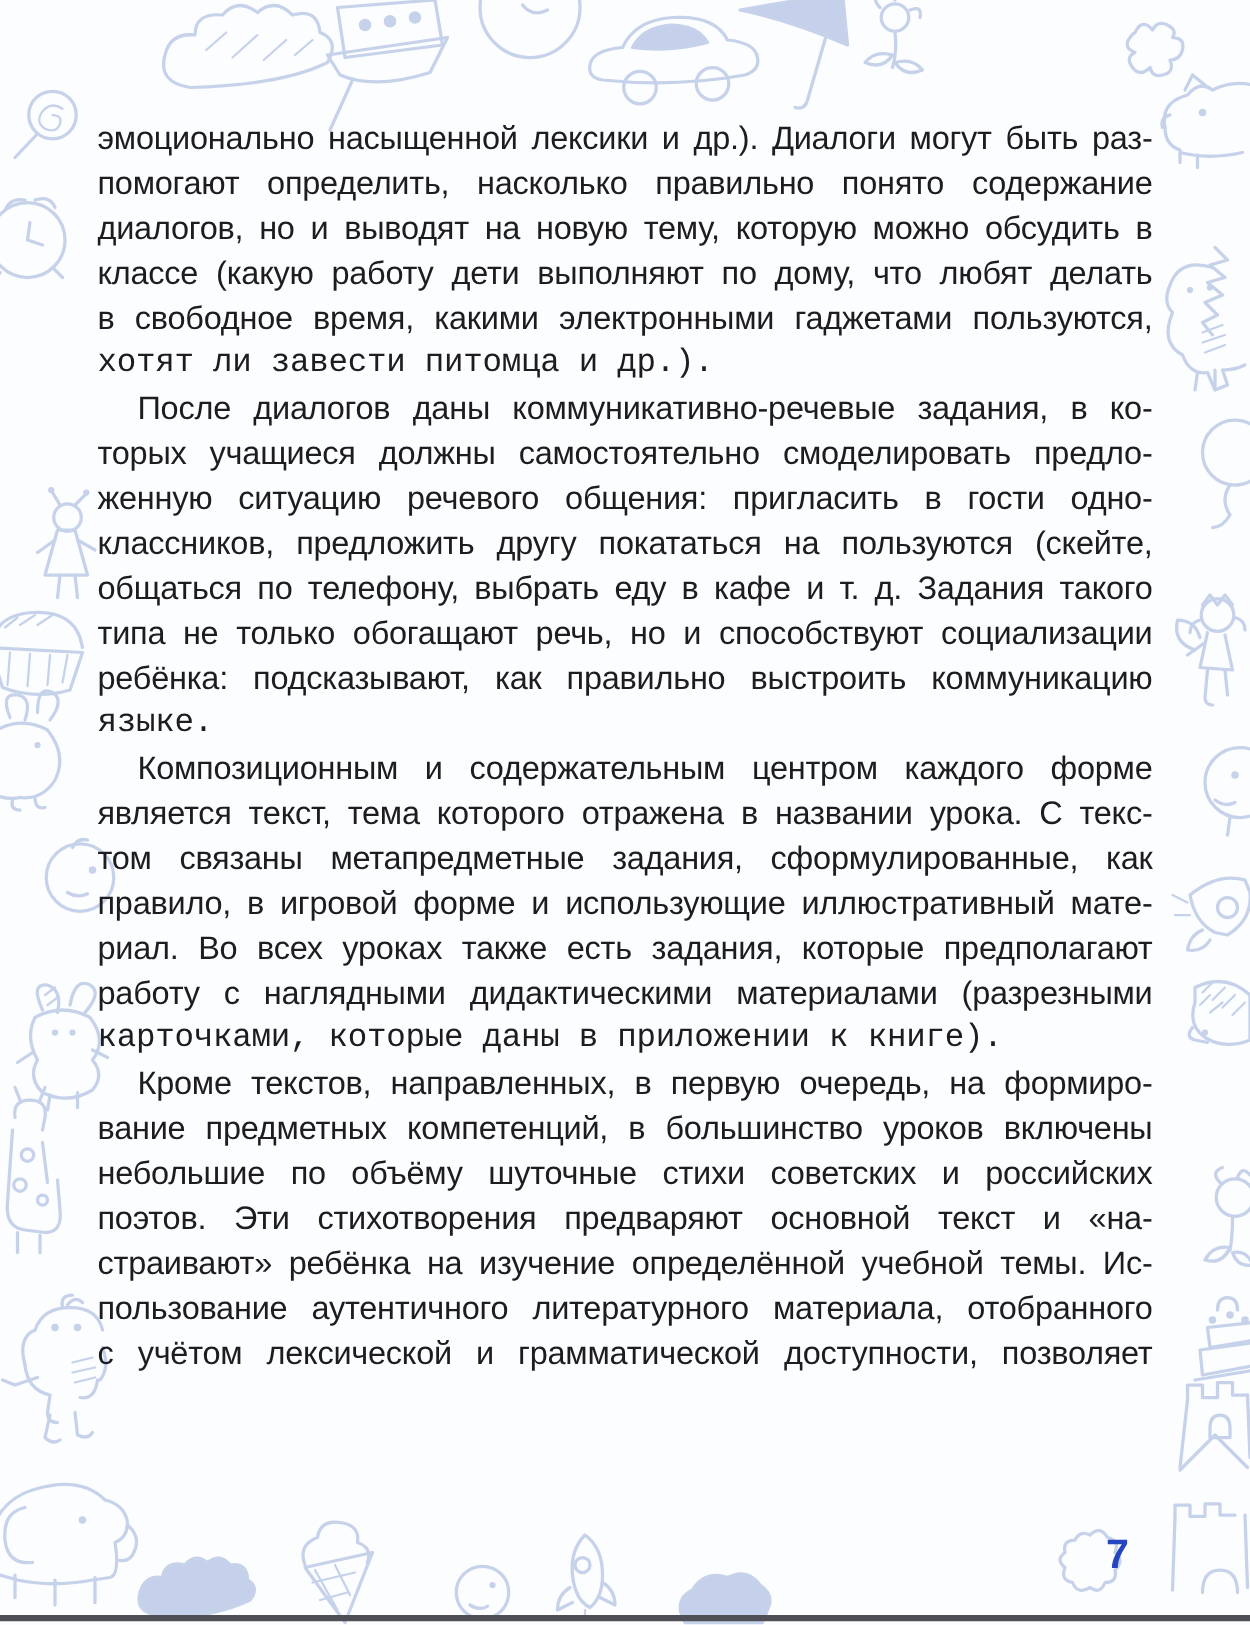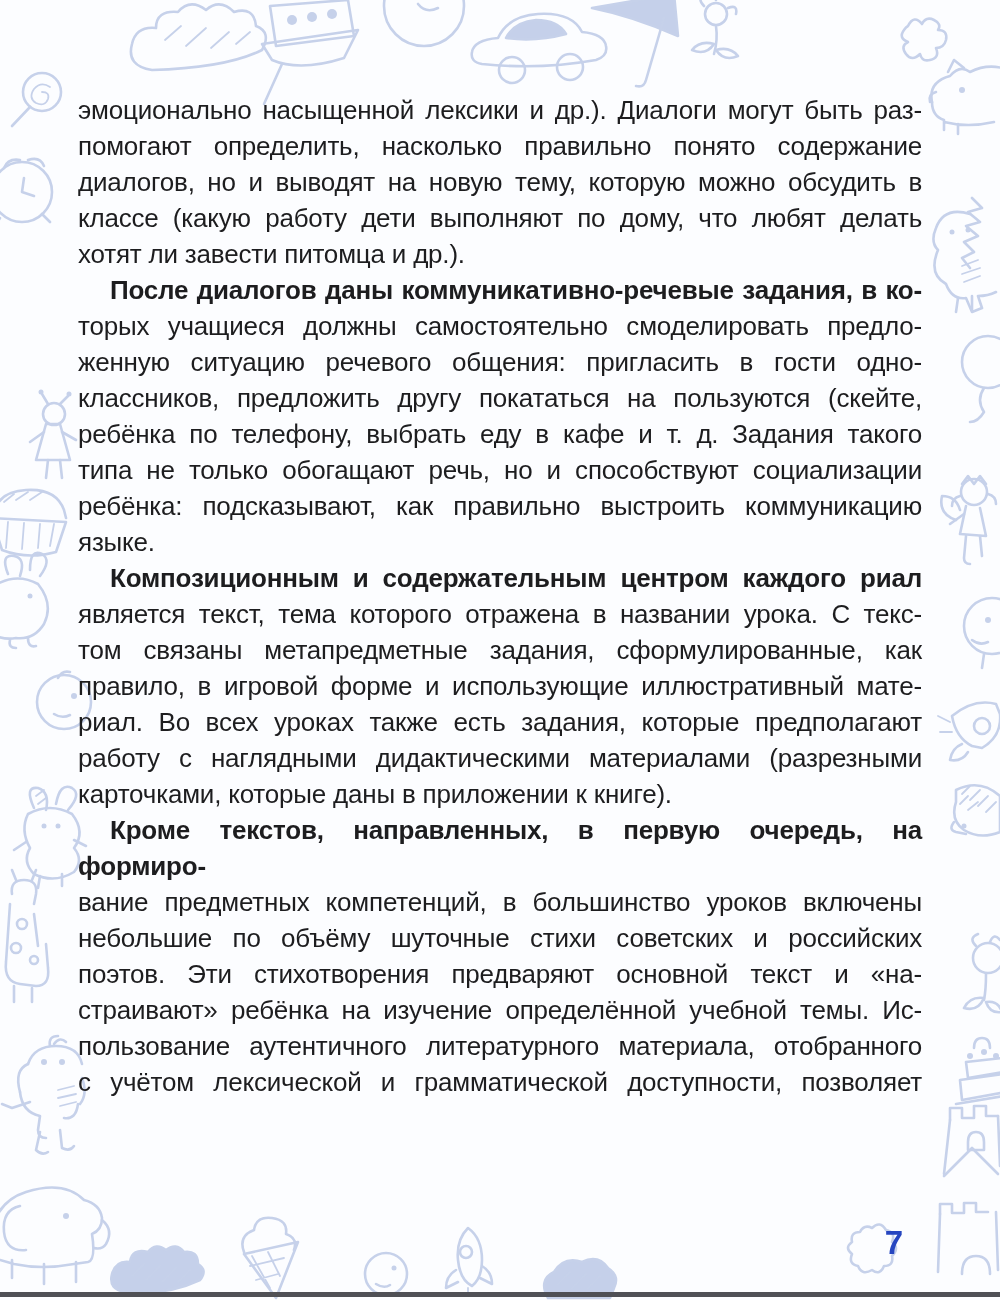--- a/index.html
+++ b/index.html
@@ -23,22 +23,22 @@
   .doodles .thin{stroke-width:1.8;}
   .doodles .dot{fill:var(--doodle);stroke:none;}
   .doodles .fill2{fill:var(--doodle-fill);fill-opacity:.9;}
   .text-block{
     position:absolute;left:78px;top:92px;width:844px;
     font-size:26px;line-height:36px;color:var(--text);
     letter-spacing:-0.2px;
   }
   .paragraph{margin:0;}
   .line{text-align:justify;text-align-last:justify;white-space:normal;}
-  .line.last{text-align-last:left;}
-  .paragraph.indent .line.first{text-indent:32px;font-weight:bold;}
+  .line.last{text-align-last:left;font-family:Liberation Mono, monospace;}
+  .paragraph.indent .line.first{text-indent:32px;}
   .page-number{
     position:absolute;left:872px;top:1224px;width:44px;
     text-align:center;font-size:33px;font-weight:bold;color:var(--accent);
   }
   .bottom-strip{
     position:absolute;left:0;top:1292px;width:1000px;height:5px;
     background:#4f5056;
   }
 </style>
 </head>
@@ -258,34 +258,35 @@
       <path d="M852,1242 q-2,-10 8,-10 q4,-8 12,-4 q8,-8 14,2 q10,2 6,12 q8,6 0,14 q2,10 -8,10 q-4,10 -12,4 q-10,6 -14,-4 q-10,-2 -6,-12 q-8,-6 0,-12 z"></path>
     </g>
   </svg>
 
   <div class="text-block">
       <div class="paragraph">
         <div class="line first">эмоционально насыщенной лексики и др.). Диалоги могут быть раз-</div>
         <div class="line">помогают определить, насколько правильно понято содержание</div>
         <div class="line">диалогов, но и выводят на новую тему, которую можно обсудить в</div>
         <div class="line">классе (какую работу дети выполняют по дому, что любят делать</div>
+        <div class="line">в свободное время, какими электронными гаджетами пользуются,</div>
         <div class="line last">хотят ли завести питомца и др.).</div>
       </div>
       <div class="paragraph indent">
         <div class="line first">После диалогов даны коммуникативно-речевые задания, в ко-</div>
         <div class="line">торых учащиеся должны самостоятельно смоделировать предло-</div>
         <div class="line">женную ситуацию речевого общения: пригласить в гости одно-</div>
         <div class="line">классников, предложить другу покататься на пользуются (скейте,</div>
-        <div class="line">ребёнка по телефону, выбрать еду в кафе и т. д. Задания такого</div>
+        <div class="line">общаться по телефону, выбрать еду в кафе и т. д. Задания такого</div>
         <div class="line">типа не только обогащают речь, но и способствуют социализации</div>
         <div class="line">ребёнка: подсказывают, как правильно выстроить коммуникацию</div>
         <div class="line last">языке.</div>
       </div>
       <div class="paragraph indent">
-        <div class="line first">Композиционным и содержательным центром каждого риал</div>
+        <div class="line first">Композиционным и содержательным центром каждого форме</div>
         <div class="line">является текст, тема которого отражена в названии урока. С текс-</div>
         <div class="line">том связаны метапредметные задания, сформулированные, как</div>
         <div class="line">правило, в игровой форме и использующие иллюстративный мате-</div>
         <div class="line">риал. Во всех уроках также есть задания, которые предполагают</div>
         <div class="line">работу с наглядными дидактическими материалами (разрезными</div>
         <div class="line last">карточками, которые даны в приложении к книге).</div>
       </div>
       <div class="paragraph indent">
         <div class="line first">Кроме текстов, направленных, в первую очередь, на формиро-</div>
         <div class="line">вание предметных компетенций, в большинство уроков включены</div>

